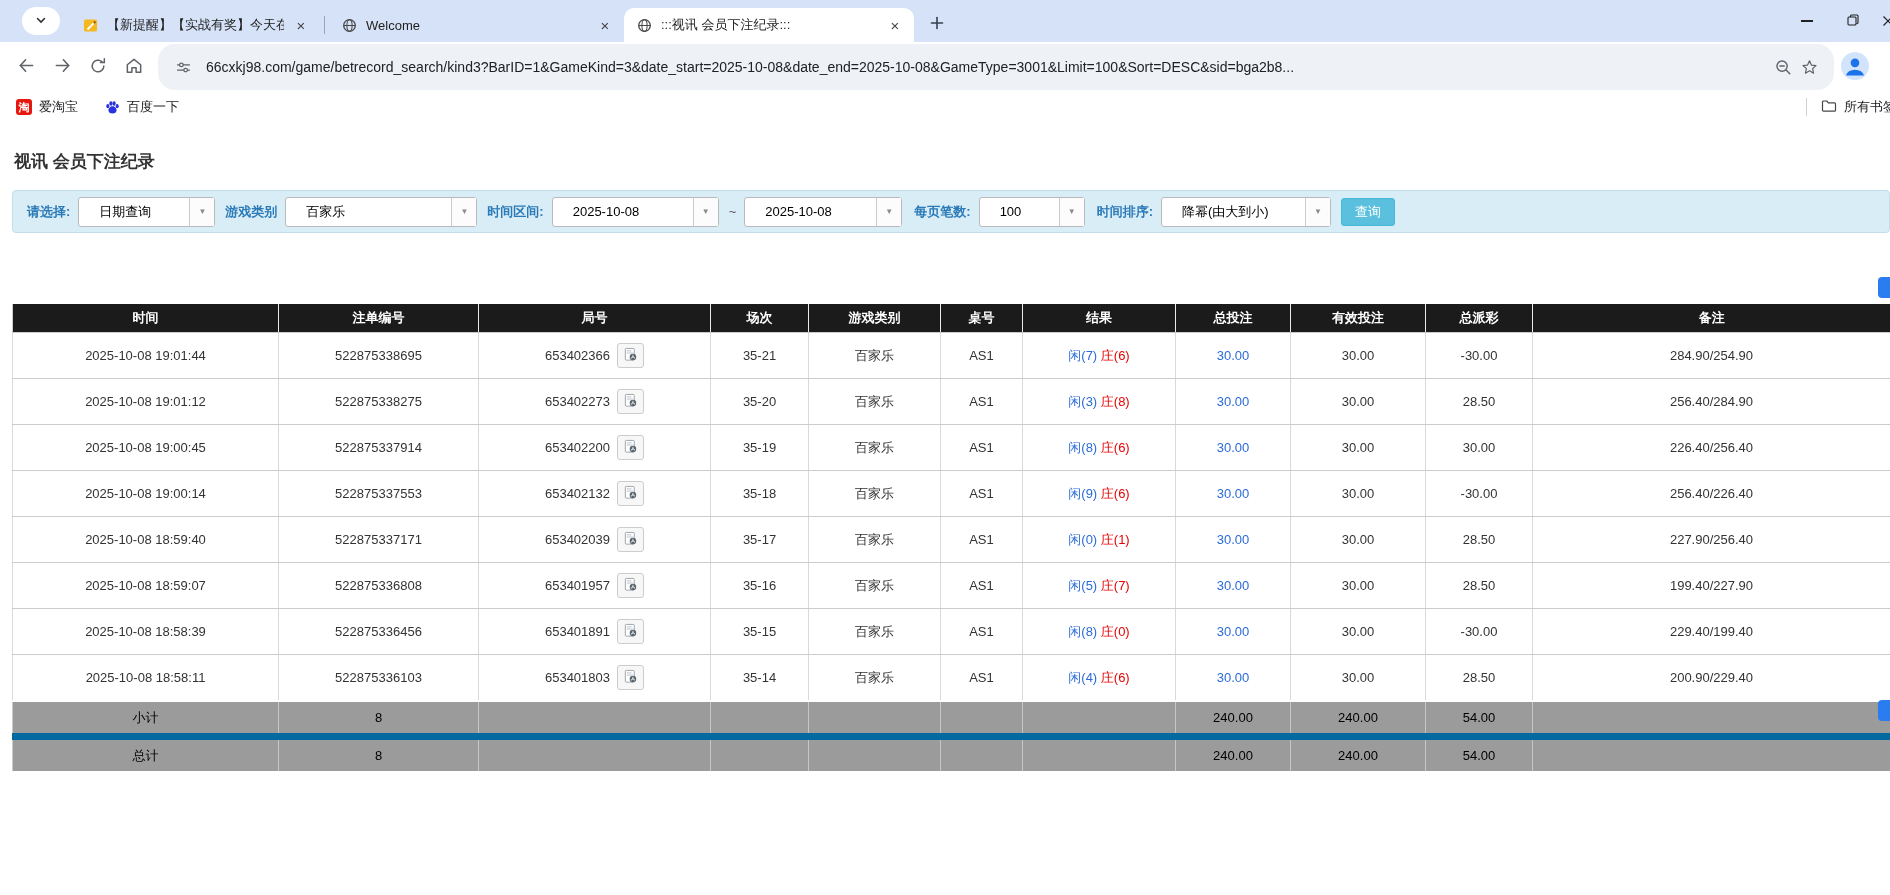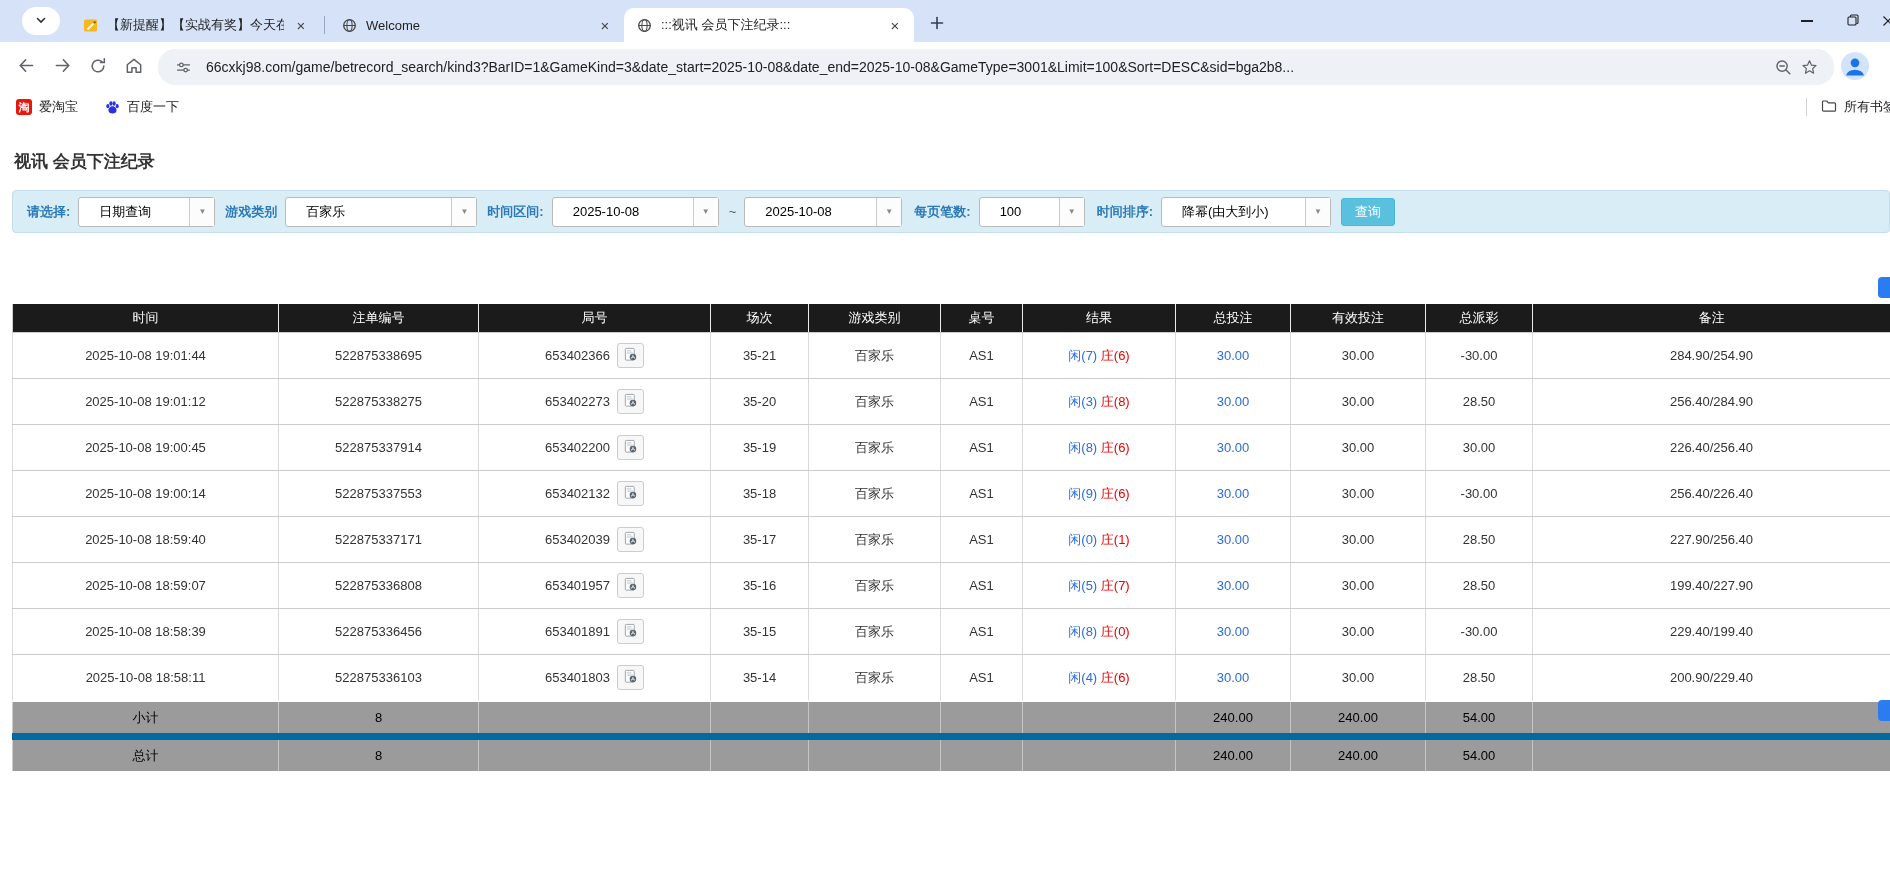--- a/index.html
+++ b/index.html
@@ -24,21 +24,21 @@
     font-size:22px;line-height:22px;border-radius:50%;cursor:pointer}
   .win-controls{position:absolute;right:0;top:0;height:42px;display:flex;align-items:center}
   .win-btn{width:46px;height:42px;border:none;background:transparent;display:flex;align-items:center;
     justify-content:center;color:#202124;cursor:pointer}
   .win-btn .min-line{width:12px;height:1.6px;background:#202124}
   .win-btn.close-partial{width:14px;justify-content:flex-start;overflow:hidden;font-size:15px}
 
   .toolbar{height:50px;background:#fff;display:flex;align-items:center;padding:0 10px 0 8px;box-sizing:border-box}
   .nav-btn{width:36px;height:36px;border:none;background:transparent;border-radius:50%;
     display:flex;align-items:center;justify-content:center;cursor:pointer;flex:0 0 auto}
-  .omnibox{flex:1;height:36px;background:#eef1f6;border-radius:17px;display:flex;align-items:center;
+  .omnibox{flex:1;height:46px;background:#eef1f6;border-radius:17px;display:flex;align-items:center;
     padding:0 12px;box-sizing:border-box;margin:0 6px;min-width:0}
   .omnibox .url-text{flex:1;font-size:14px;color:#202124;white-space:nowrap;overflow:hidden;margin-left:10px}
   .omni-icon{flex:0 0 auto;display:flex;align-items:center;justify-content:center;width:26px;height:26px;cursor:pointer}
   .avatar-btn{width:30px;height:30px;border-radius:50%;overflow:hidden;border:none;background:transparent;
     display:flex;align-items:center;justify-content:center;cursor:pointer;margin-right:10px;flex:0 0 auto}
 
   .bookmarks{height:30px;background:#fff;display:flex;align-items:center;padding-left:16px;position:relative;font-size:13px;color:#202124}
   .bm-item{display:flex;align-items:center;margin-right:26px;cursor:pointer}
   .bm-item .bm-icon{width:16px;height:16px;margin-right:7px;display:flex;align-items:center;justify-content:center}
   .tb-icon{width:16px;height:16px;border-radius:3px;background:#e8160c;color:#fff;font-size:11px;line-height:16px;
@@ -63,21 +63,21 @@
   .tilde{color:#555;margin:0 4px 0 10px}
   .search-btn{height:28px;margin-left:10px;padding:0 13px;background:#5bc0de;border:1px solid #46b8da;
     border-radius:3px;color:#fff;font-size:13px;cursor:pointer}
 
   .greenbar{margin-top:16px;width:1878px;height:31px;box-sizing:border-box;background:#dff0d8;border-radius:3px;
     display:flex;align-items:center;justify-content:space-between;padding:0 4px 0 14px;font-size:13px}
   .greenbar .sum-left{color:#51684f}
   .greenbar .sum-right{color:#f00;white-space:nowrap}
 
   table.bets{margin-top:71px;border-collapse:collapse;table-layout:fixed;width:1878px;background:#fff}
-  table.bets thead th{background:#1b1b1b;color:#fff;font-size:13px;font-weight:normal;height:28px;
+  table.bets thead th{background:#1b1b1b;color:#fff;font-size:13px;font-weight:bold;height:28px;
     border-right:1px solid #ececec;border-bottom:1px solid #ccc;padding:0;text-align:center}
   table.bets thead th:last-child{border-right:none}
   table.bets tbody td{height:45px;font-size:13px;color:#333;text-align:center;padding:0;
     border-right:1px solid #d9d9d9;border-bottom:1px solid #ccc;border-left:1px solid #d9d9d9;overflow:hidden;white-space:nowrap}
   table.bets{border-left:1px solid #ccc}
   .round-wrap{display:inline-flex;align-items:center}
   .replay-btn{width:27px;height:25px;margin-left:7px;border:1px solid #ccc;border-radius:3px;background:#f7f7f7;
     display:inline-flex;align-items:center;justify-content:center;cursor:pointer;padding:0}
   a.blue-link{color:var(--accent-blue,#2b6bd9);text-decoration:none;cursor:pointer}
   .player{color:var(--accent-blue,#2b6bd9)}

